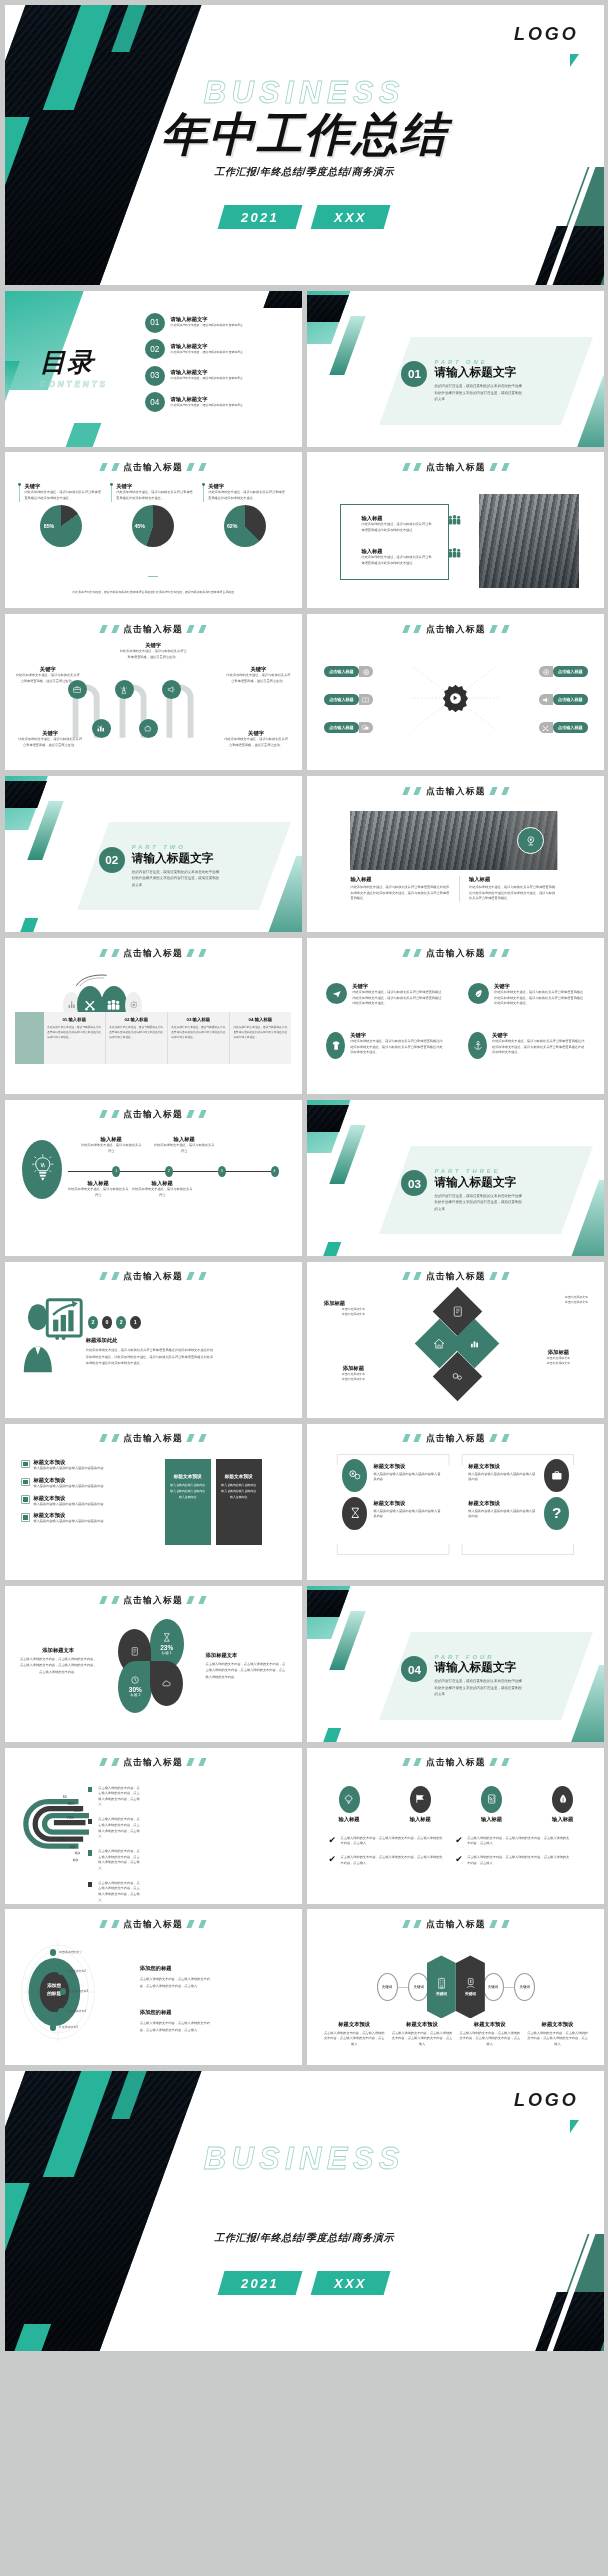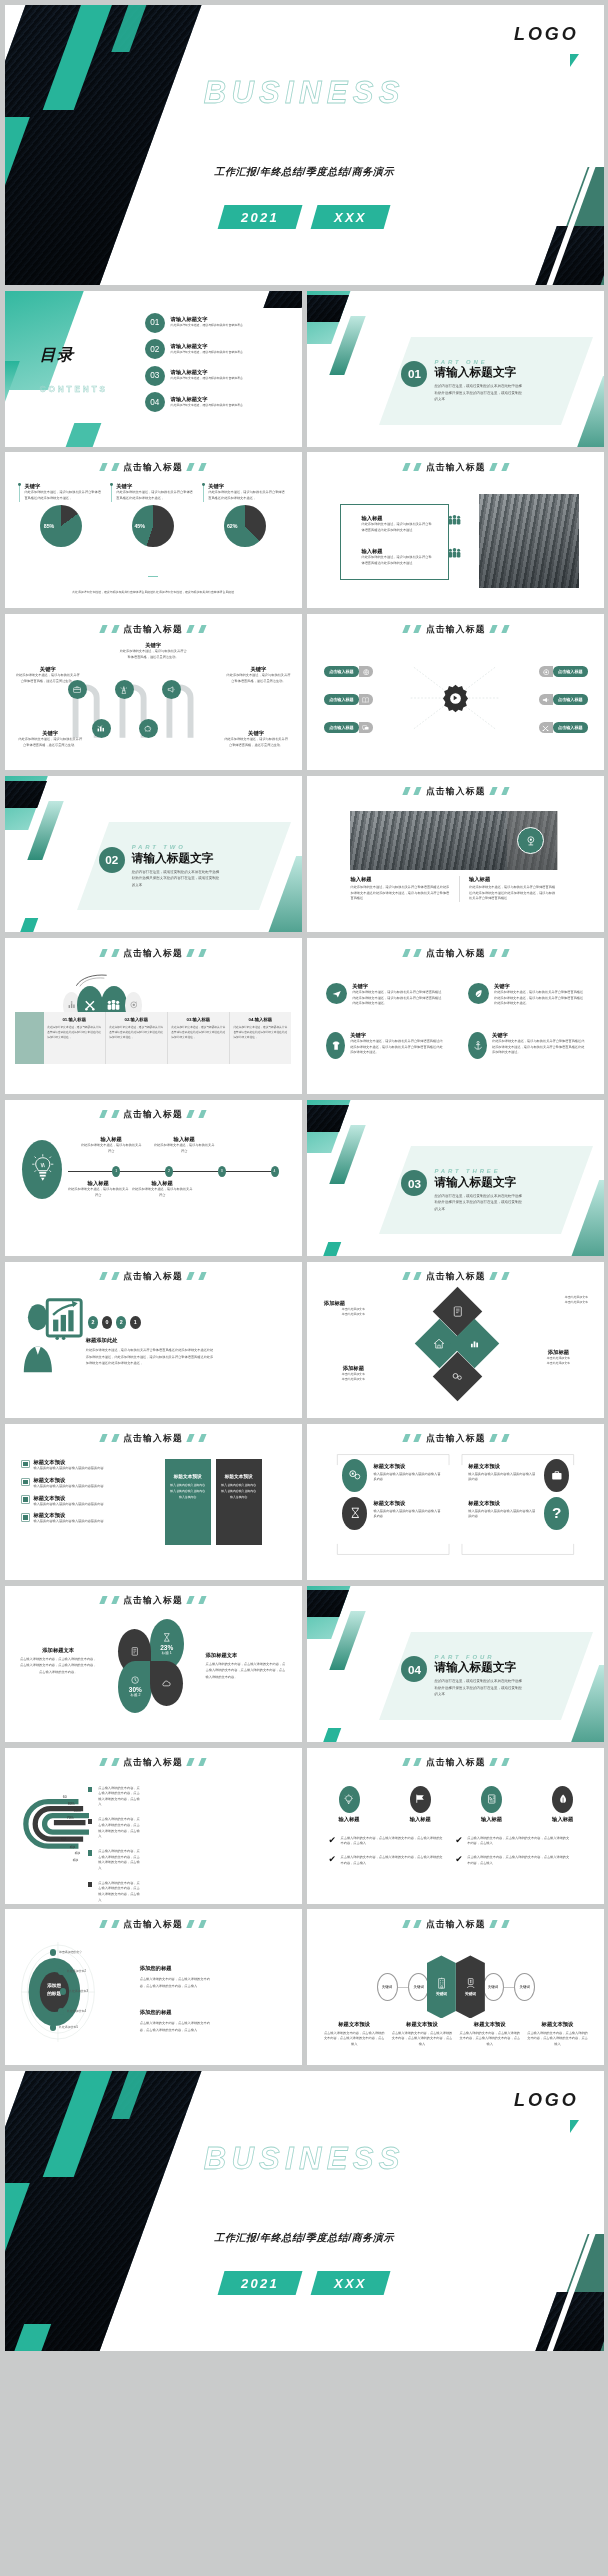--- a/index.html
+++ b/index.html
@@ -78,38 +78,39 @@
     <div class="dg" style="left:59px;top:-11.7px;width:31px;height:117px;transform:skewX(-20deg);"></div>
     <div class="dg" style="left:117px;top:-11.7px;width:17.6px;height:59px;transform:skewX(-20deg);opacity:.9;"></div>
     <div class="dg" style="left:-17.6px;top:112px;width:29px;height:76px;transform:skewX(-20deg);"></div>
     <div class="dg" style="right:-23.5px;bottom:-23.5px;width:65px;height:141px;transform:skewX(-20deg);background:#3d7d6e;"></div>
     <div class="photo" style="right:-5.9px;bottom:-5.9px;width:65px;height:65px;transform:skewX(-20deg);"></div>
     <div style="position:absolute;right:32px;bottom:-11.7px;width:5.9px;height:129px;background:#fff;transform:skewX(-20deg);"></div>
 
     <div class="logo">LOGO</div>
     <div class="logotri"></div>
     <div class="business">BUSINESS</div>
+    <div class="maintitle">年中工作总结</div>
     <div class="subtitle">工作汇报/年终总结/季度总结/商务演示</div>
     <div class="tags">
       <div class="tag"><span>2021</span></div>
       <div class="tag"><span>XXX</span></div>
     </div>
   </div>
 
   <div class="row">
 
     <div class="slide half">
       <div style="position:absolute;left:-23.5px;top:-17.6px;width:88px;height:117px;transform:skewX(-20deg);background:linear-gradient(160deg,#27b49a,#7fd3c4);"></div>
       <div style="position:absolute;left:-11.7px;top:70px;width:15.3px;height:65px;transform:skewX(-20deg);background:linear-gradient(180deg,#27b49a,#bfe8e0);"></div>
       <div class="photo" style="right:-3.5px;top:-2.3px;width:38px;height:20px;transform:skewX(-20deg);"></div>
       <div class="dg" style="left:63px;bottom:-11.7px;width:27px;height:35px;transform:skewX(-20deg);opacity:.85;"></div>
 
       <div style="position:absolute;left:35px;top:54px;">
-        <div style="font-size:16px;font-weight:bold;font-style:italic;color:#111;letter-spacing:1.2px;">目录</div>
-        <div style="font-size:8.2px;font-weight:bold;letter-spacing:2.9px;color:transparent;-webkit-text-stroke:0.5px #9fd4cb;margin-top:19px;">CONTENTS</div>
+        <div style="font-size:26px;font-weight:bold;font-style:italic;color:#111;letter-spacing:1.2px;">目录</div>
+        <div style="font-size:8.2px;font-style:italic;font-weight:bold;letter-spacing:2.9px;color:transparent;-webkit-text-stroke:0.5px #9fd4cb;margin-top:0;">CONTENTS</div>
       </div>
 
       <div style="position:absolute;left:140px;top:22px;display:flex;flex-direction:column;gap:6.5px;">
         <div style="display:flex;gap:5.9px;align-items:center;">
           <div class="circ" style="width:20px;height:20px;font-size:8.2px;flex:none;">01</div>
           <div>
               <div class="kw-h">请输入标题文字</div>
                <div class="tiny" style="width:117px;">此处添加详细文本描述，建议与标题相关并符合整体语言</div>
             </div>
         </div>

